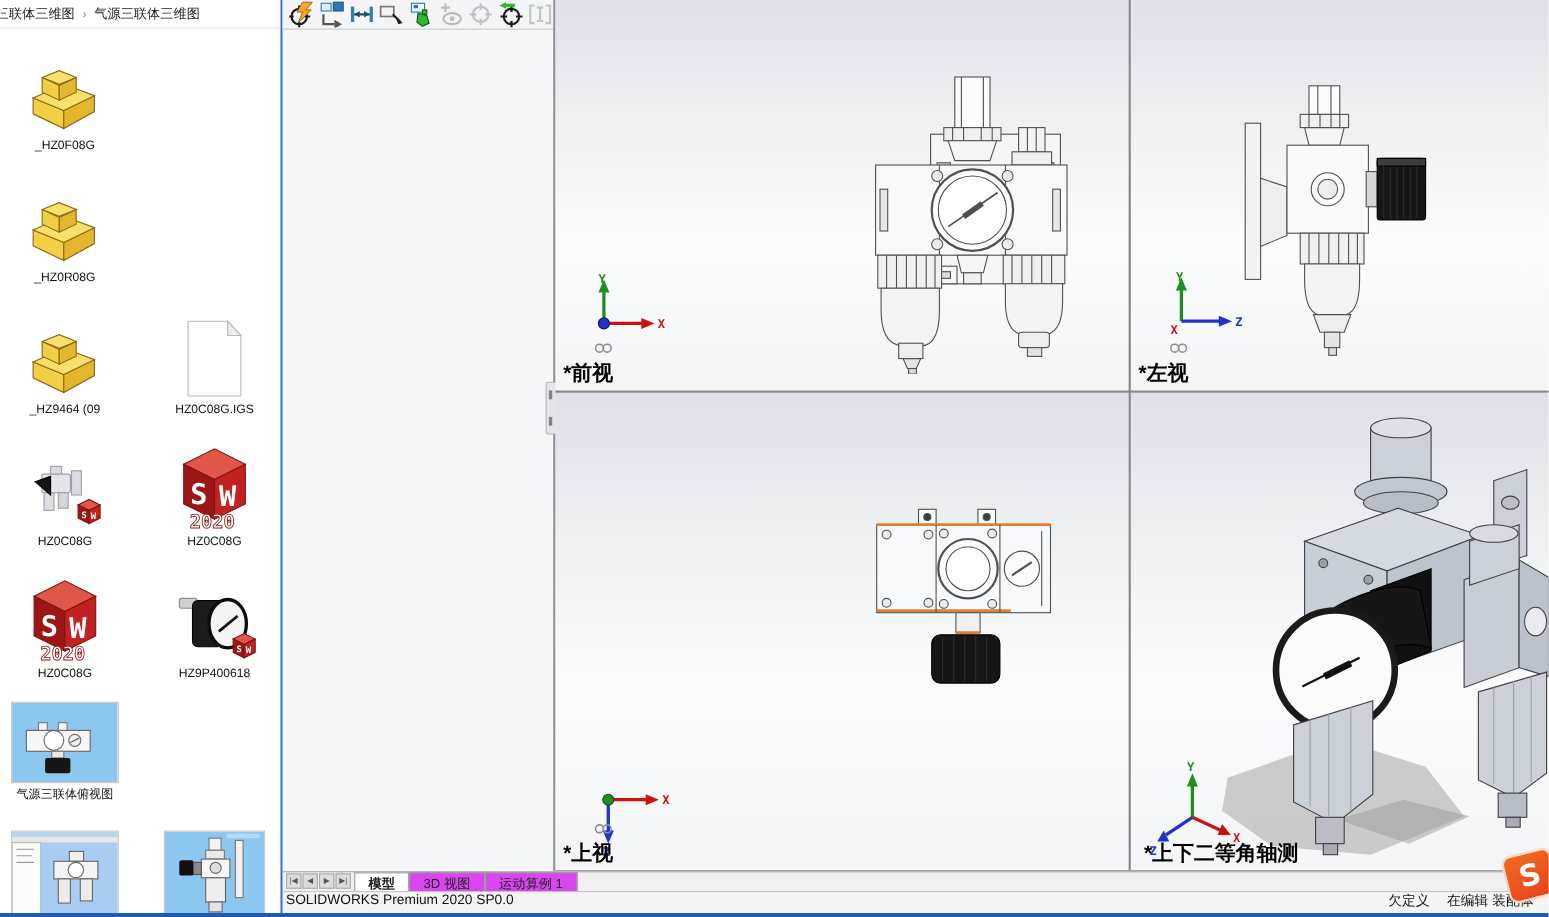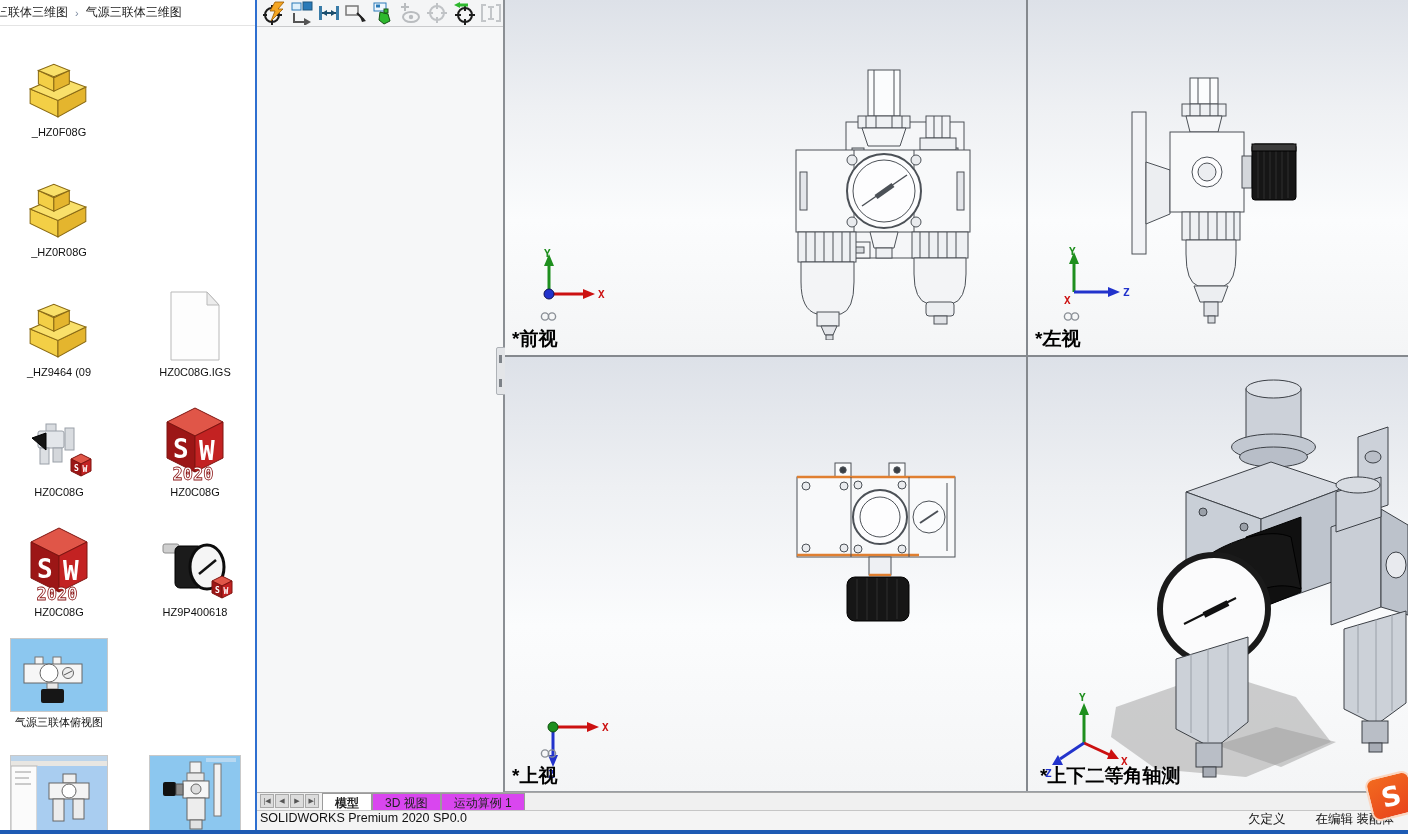--- a/index.html
+++ b/index.html
@@ -40,21 +40,21 @@
     display:flex;align-items:flex-start;font-size:12px;}
   .navbtns{display:flex;align-items:center;gap:1px;padding:1px 3px;}
   .navbtn{width:14px;height:14px;background:#dcdcdc;border:1px solid #a9a9a9;font-size:7px;color:#555;
     display:flex;align-items:center;justify-content:center;box-sizing:border-box;}
   .doctab{padding:1px 12px 0 12px;border:1px solid #9b9b9b;border-bottom:none;background:#d946ef;
     display:flex;align-items:center;color:#222;}
   .doctab.active{background:#fff;font-weight:bold;}
   #statusbar{position:absolute;left:257px;top:810px;width:1151px;height:20px;background:#f4f4f4;border-top:1px solid #c6c6c6;
     font-size:12.5px;color:#111;display:flex;box-sizing:border-box;}
   #statusbar .left{margin-left:3px;}
-  #statusbar .right{margin-left:auto;display:flex;gap:30px;margin-right:14px;}
+  #statusbar .right{margin-left:auto;display:flex;gap:16px;margin-right:14px;}
   #taskbar{position:absolute;left:0;top:830px;width:1408px;height:4px;background:#1e5bb4;z-index:50;}
   
   #slogo{position:absolute;left:1368px;top:774px;width:42px;height:40px;background:linear-gradient(160deg,#f26a1f,#e8431c);
     border:2px solid #fbd6c0;border-radius:9px;transform:rotate(-14deg);z-index:40;
     display:flex;align-items:center;justify-content:center;color:#fff;font-weight:bold;font-size:27px;font-family:"DejaVu Sans",sans-serif;}
   svg text{font-family:"DejaVu Sans Mono","Liberation Mono",monospace;}
 </style>
 </head>
 <body>
 

